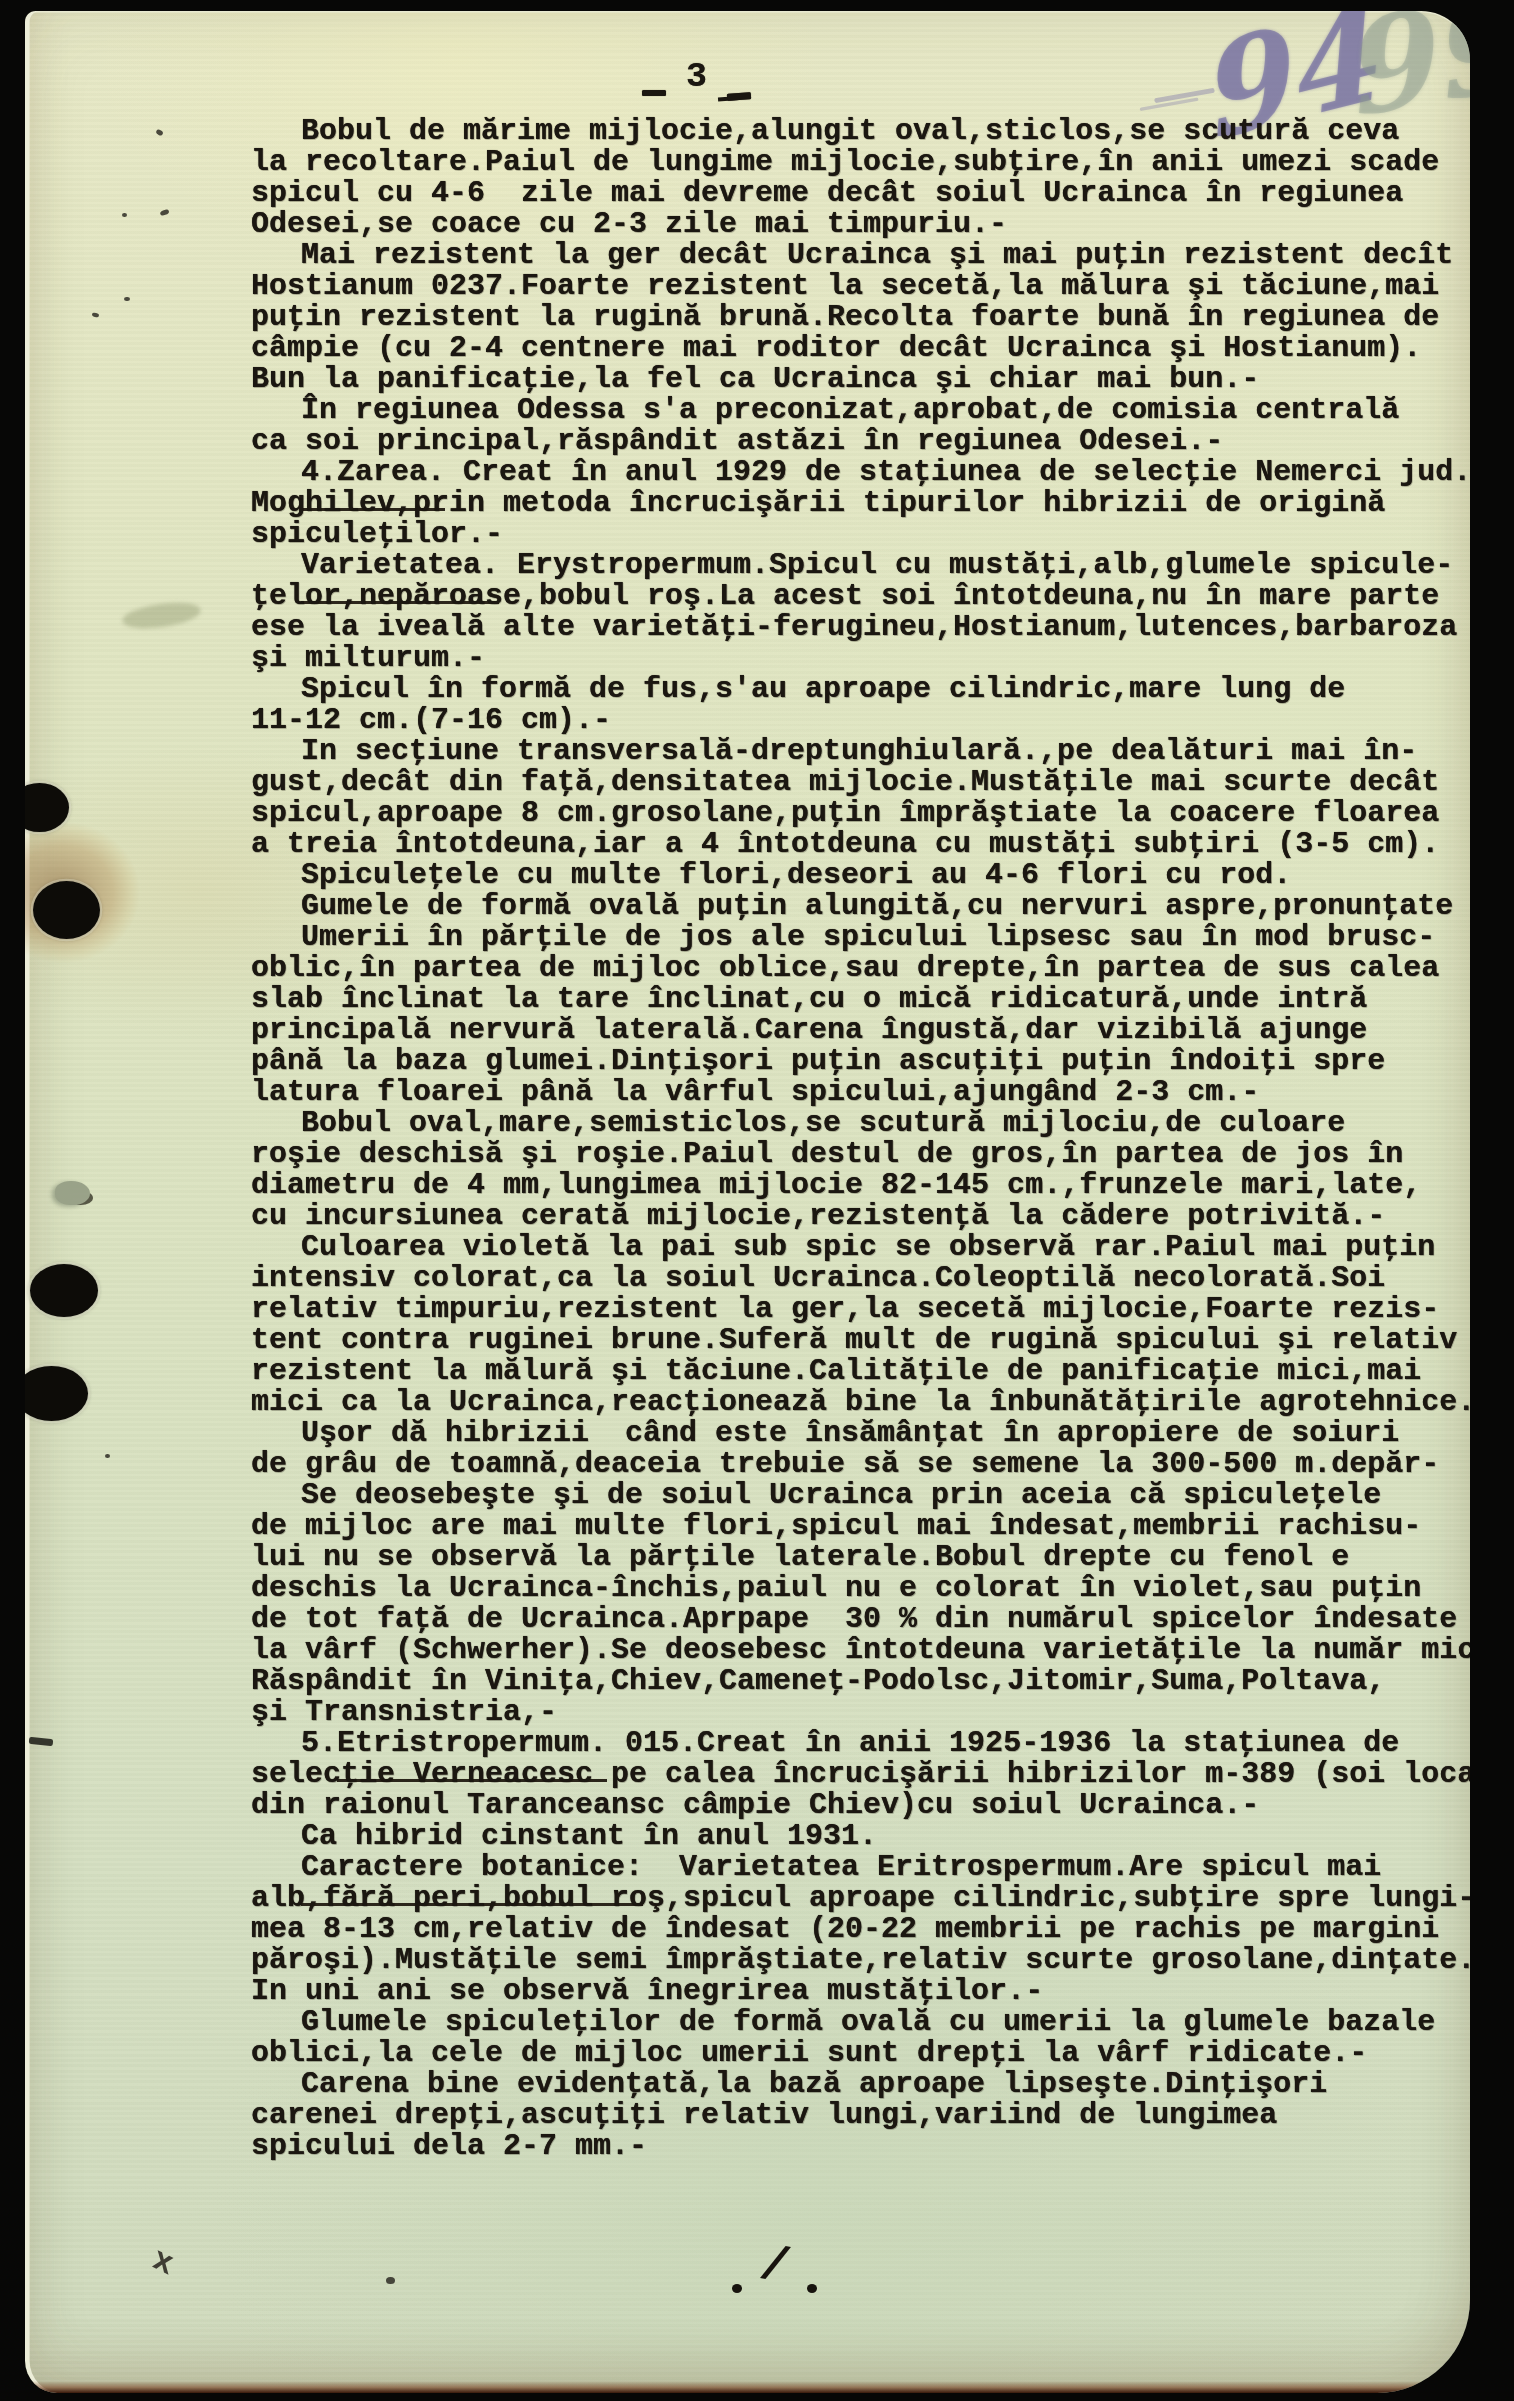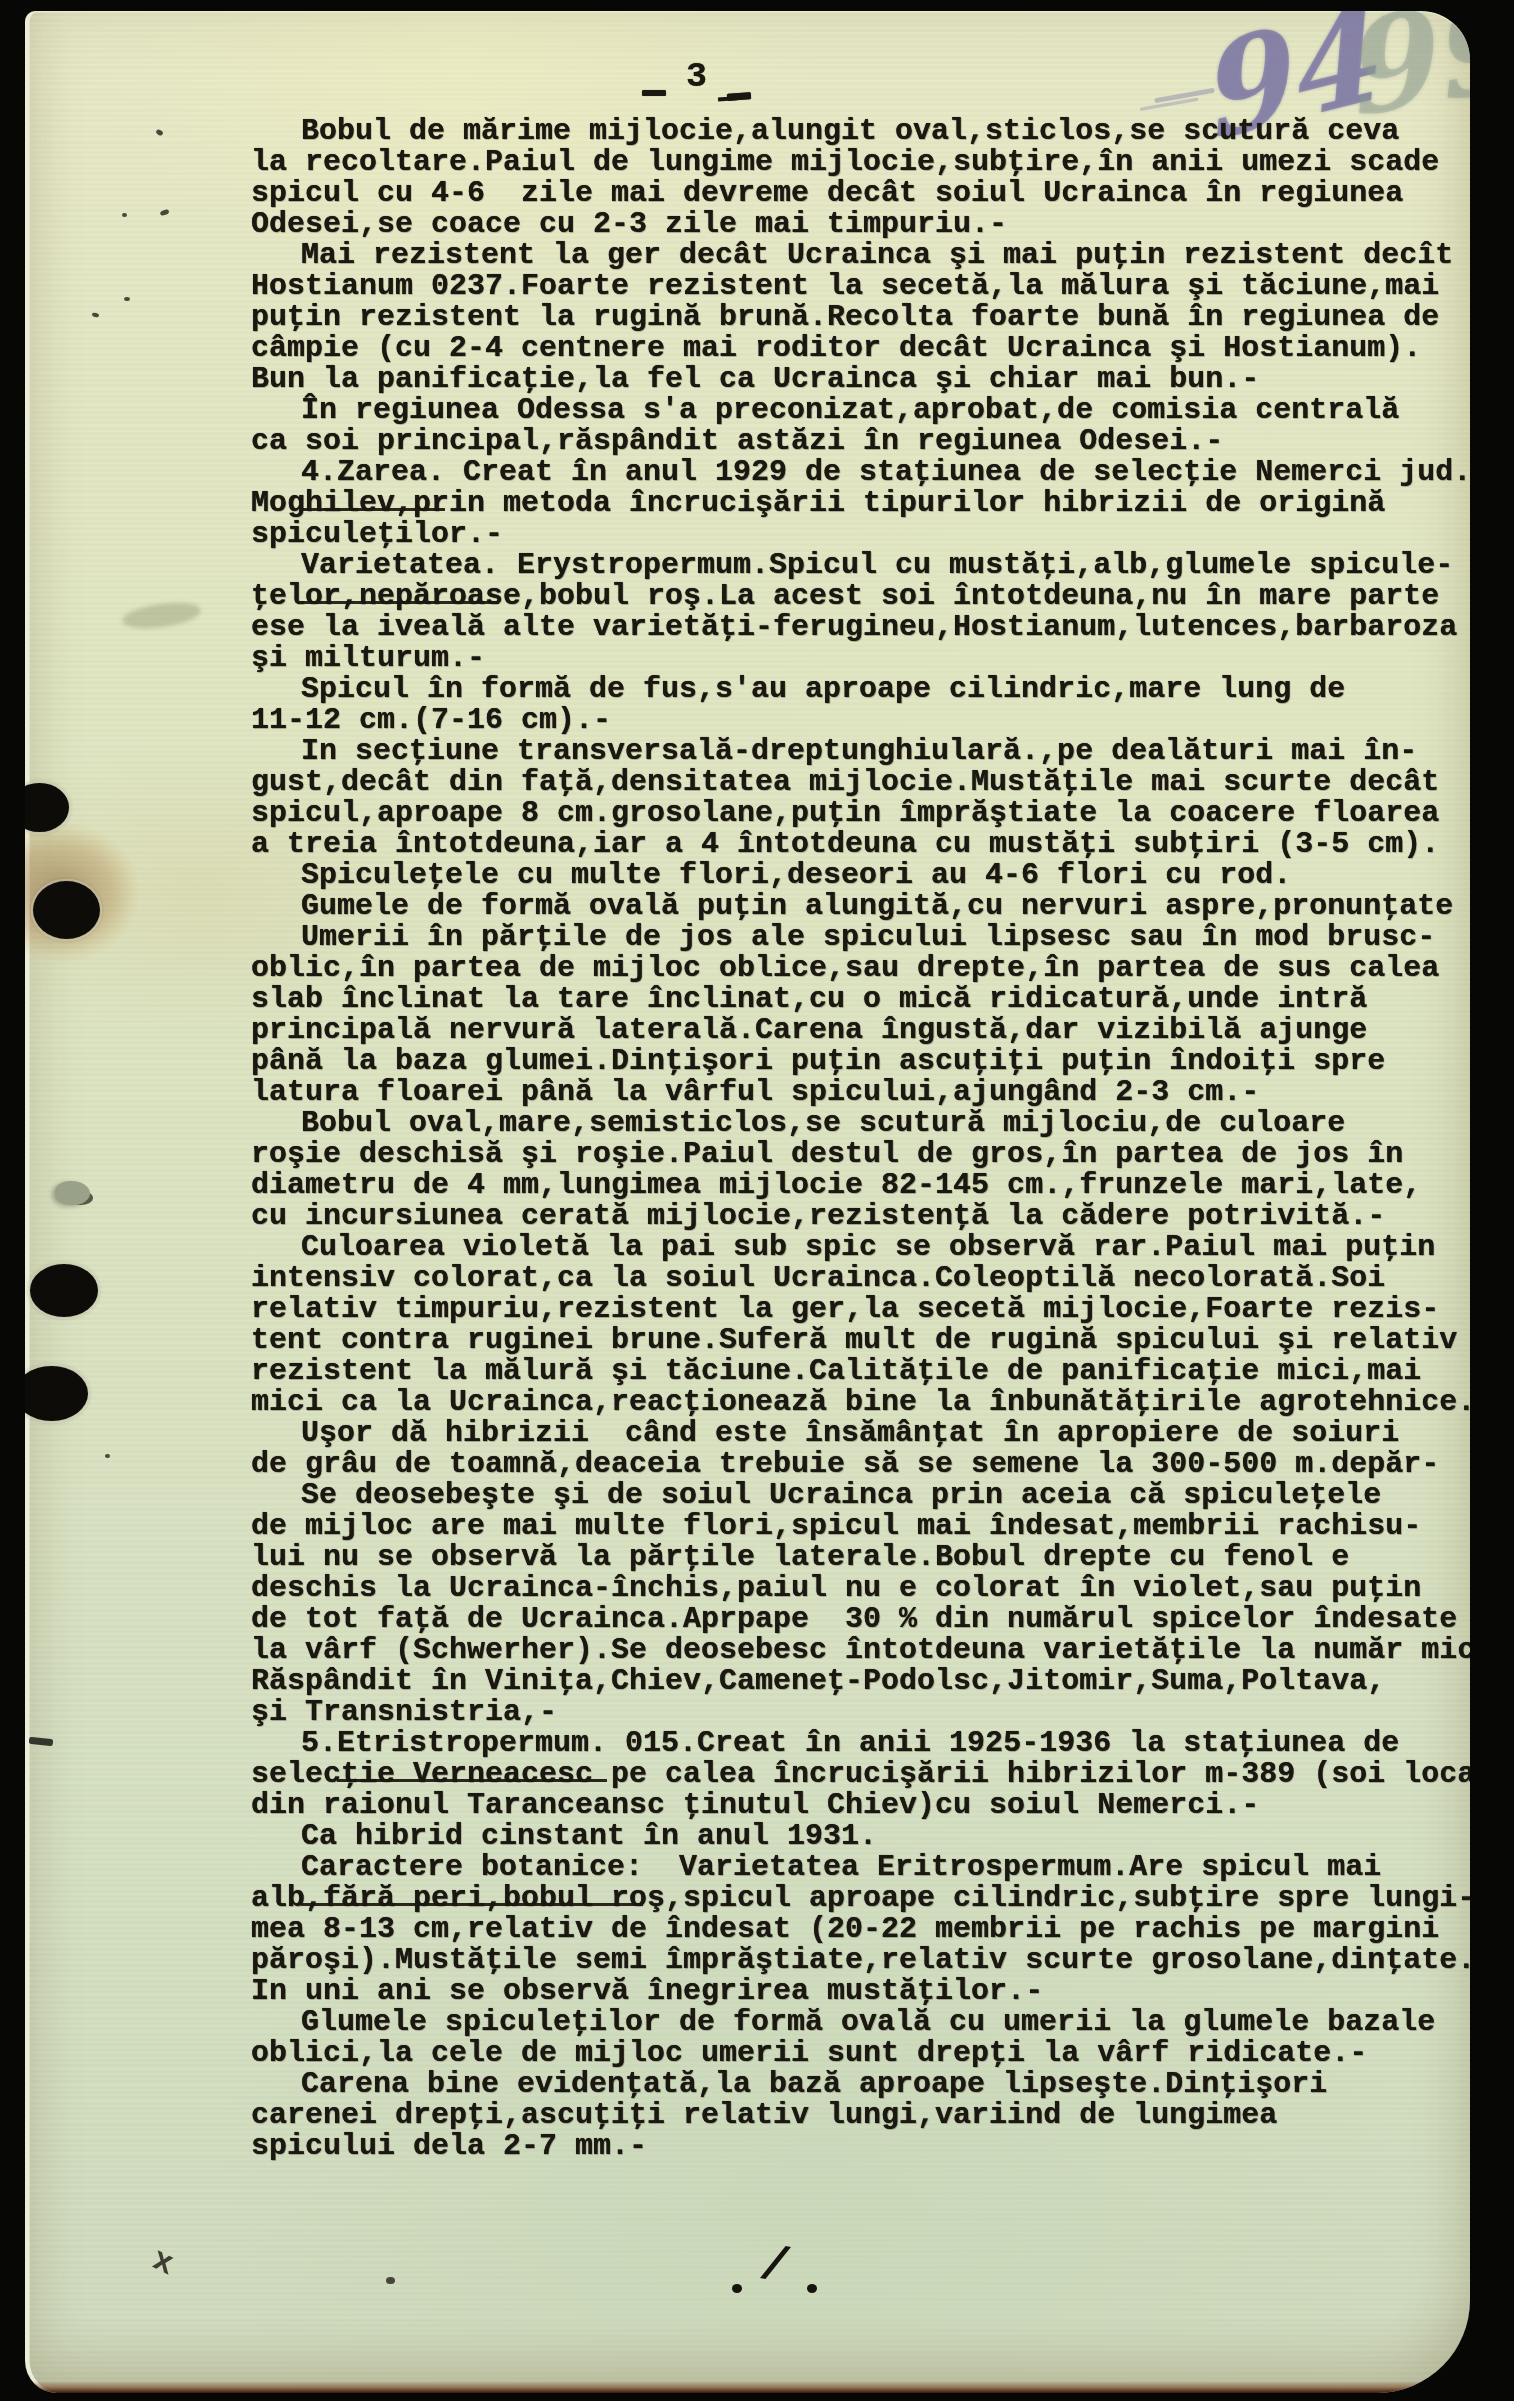--- a/index.html
+++ b/index.html
@@ -156,21 +156,21 @@
         <div class="line ind">Se deosebeşte şi de soiul Ucrainca prin aceia că spiculeţele</div>
         <div class="line">de mijloc are mai multe flori,spicul mai îndesat,membrii rachisu-</div>
         <div class="line">lui nu se observă la părţile laterale.Bobul drepte cu fenol e</div>
         <div class="line">deschis la Ucrainca-închis,paiul nu e colorat în violet,sau puţin</div>
         <div class="line">de tot faţă de Ucrainca.Aprpape  30 % din numărul spicelor îndesate</div>
         <div class="line">la vârf (Schwerher).Se deosebesc întotdeuna varietăţile la număr mic.</div>
         <div class="line">Răspândit în Viniţa,Chiev,Cameneţ-Podolsc,Jitomir,Suma,Poltava,</div>
         <div class="line">şi Transnistria,-</div>
         <div class="line ind"><span>5.</span><span class="ul">Etristropermum.</span><span> 015.Creat în anii 1925-1936 la staţiunea de</span></div>
         <div class="line">selecţie Verneacesc pe calea încrucişării hibrizilor m-389 (soi local</div>
-        <div class="line">din raionul Taranceansc ţinutul Chiev)cu soiul Nemerci.-</div>
+        <div class="line">din raionul Taranceansc câmpie Chiev)cu soiul Ucrainca.-</div>
         <div class="line ind">Ca hibrid cinstant în anul 1931.</div>
         <div class="line ind"><span class="ul">Caractere botanice:</span><span>  Varietatea Eritrospermum.Are spicul mai</span></div>
         <div class="line">alb,fără peri,bobul roş,spicul aproape cilindric,subţire spre lungi-</div>
         <div class="line">mea 8-13 cm,relativ de îndesat (20-22 membrii pe rachis pe margini</div>
         <div class="line">păroşi).Mustăţile semi împrăştiate,relativ scurte grosolane,dinţate.</div>
         <div class="line">In uni ani se observă înegrirea mustăţilor.-</div>
         <div class="line ind">Glumele spiculeţilor de formă ovală cu umerii la glumele bazale</div>
         <div class="line">oblici,la cele de mijloc umerii sunt drepţi la vârf ridicate.-</div>
         <div class="line ind">Carena bine evidenţată,la bază aproape lipseşte.Dinţişori</div>
         <div class="line">carenei drepţi,ascuţiţi relativ lungi,variind de lungimea</div>

